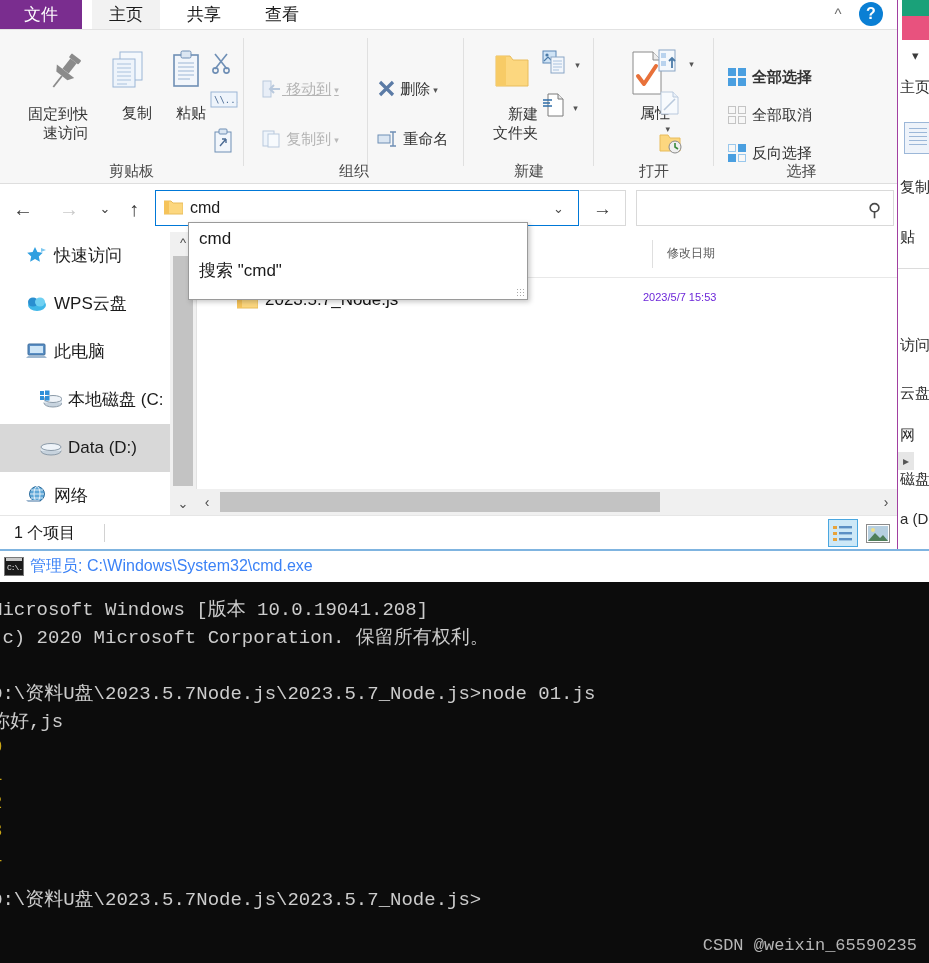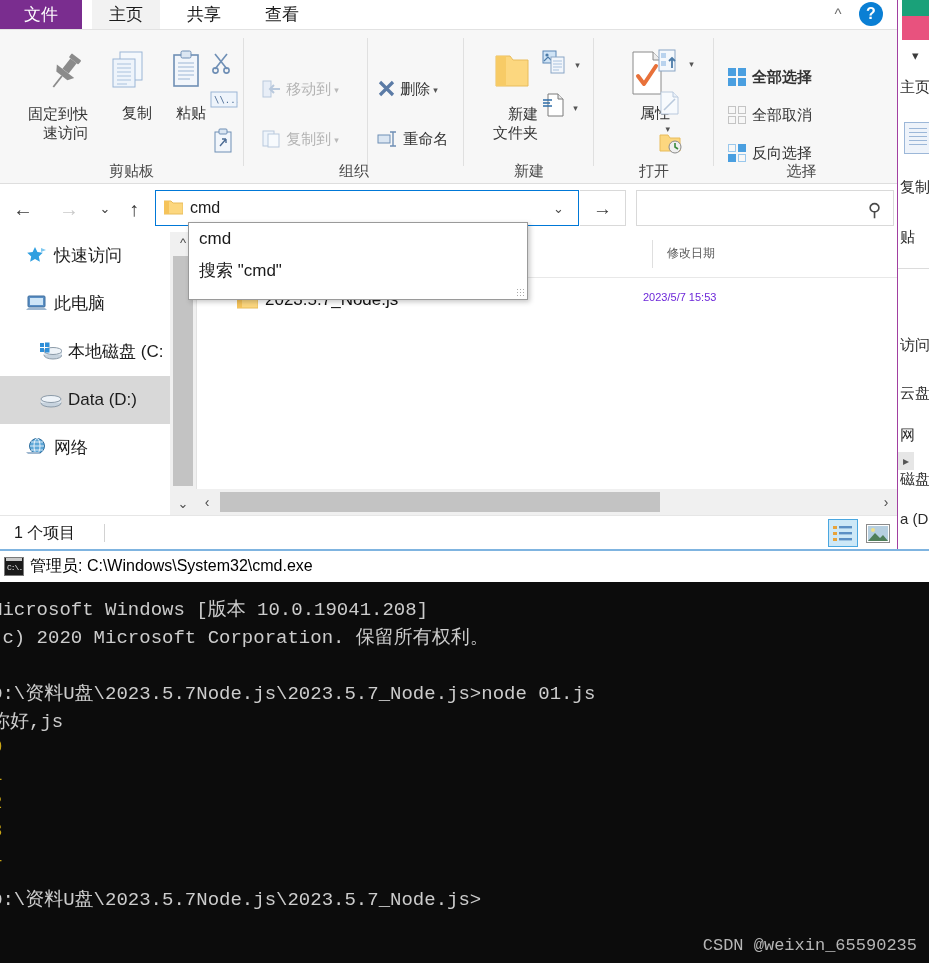--- a/index.html
+++ b/index.html
@@ -258,21 +258,21 @@
   }
   .cmd-title-ic::before{
     content:""; position:absolute; left:1px; top:0px; width:16px; height:3px;
     background:#c8c8c8;
   }
   .cmd-title-ic .prompt {
     position:absolute; left:2px; top:5px; font-family:"Liberation Mono","DejaVu Sans Mono",monospace;
     font-size:8px; color:#eaeaea; letter-spacing:-1px;
   }
   .cmd-title-txt {
-    position:absolute; left:30px; top:5px; font-size:16px; color:#000000;
+    position:absolute; left:30px; top:5px; font-size:16px; color:#3b82f6;
   }
   .cmd-body {
     position:relative; height:381px; background:#0c0c0c; overflow:hidden;
     font-family:"Liberation Mono","DejaVu Sans Mono",monospace;
   }
   .cline {
     position:absolute; left:-9px; white-space:pre; font-size:19px; color:#cccccc;
     font-family:"Liberation Mono","DejaVu Sans Mono",monospace;
   }
   .cline.num { color:#c8a415; }
@@ -386,21 +386,21 @@
               <path d="M8 18 L14 11 M14 11 h-4 M14 11 v4" stroke="#4c6c95" stroke-width="1.4" fill="none"></path>
             </svg>
           </span>
         </div>
 
         <div class="rgroup-label" style="bottom:4px;padding-left:19px;">剪贴板</div>
         <div class="rgroup-div" style="right:0;"></div>
       </div>
 
       <div class="rgroup" style="left:244px;width:220px;">
-        <div class="smallbtn dim" style="left:18px;top:50px;">
+        <div class="smallbtn dim" style="left:18px;top:50px;text-decoration:underline;">
           <span>
             <svg width="20" height="18" viewBox="0 0 20 18" style="vertical-align:-4px;">
               <rect x="1" y="1" width="8" height="16" fill="#e8eef7" stroke="#b9c9dd"></rect>
               <path d="M18 9 H9 M12 5 L8 9 L12 13" stroke="#b9c9dd" stroke-width="2" fill="none"></path>
             </svg>
           </span>
           <span>移动到</span><span class="caret dim">▾</span>
         </div>
         <div class="smallbtn dim" style="left:18px;top:100px;">
           <span>
@@ -575,20 +575,29 @@
     <div class="content">
 
       <div class="navpane">
         <div class="nav-item">
           <span class="nav-ic">
             <svg width="22" height="20" viewBox="0 0 22 20">
               <path d="M9 2 l2.4 5 5.4 .7 -4 3.7 1.1 5.4 -4.9-2.8 -4.9 2.8 1.1-5.4 -4-3.7 5.4-.7 z" fill="#2f9fe0"></path>
               <path d="M15 3 l5 2 -5 2 z" fill="#7ec8f0"></path>
             </svg>
           </span><span>快速访问</span>
+        </div>
+        <div class="nav-item">
+          <span class="nav-ic">
+            <svg width="22" height="20" viewBox="0 0 22 20">
+              <ellipse cx="11" cy="12" rx="9" ry="6" fill="#3fb7e8"></ellipse>
+              <ellipse cx="7" cy="9" rx="5" ry="4.5" fill="#2a8fd0"></ellipse>
+              <ellipse cx="14" cy="9" rx="5" ry="4.5" fill="#6fd0f2"></ellipse>
+            </svg>
+          </span><span>WPS云盘</span>
         </div>
         <div class="nav-item">
           <span class="nav-ic">
             <svg width="22" height="20" viewBox="0 0 22 20">
               <rect x="2" y="3" width="17" height="11" rx="1" fill="#5b8fc4" stroke="#3f6e9e"></rect>
               <rect x="4" y="5" width="13" height="7" fill="#cfe6f7"></rect>
               <path d="M0 17 h21 l-2 -2 h-17 z" fill="#9fb8d0"></path>
             </svg>
           </span><span>此电脑</span>
         </div>

